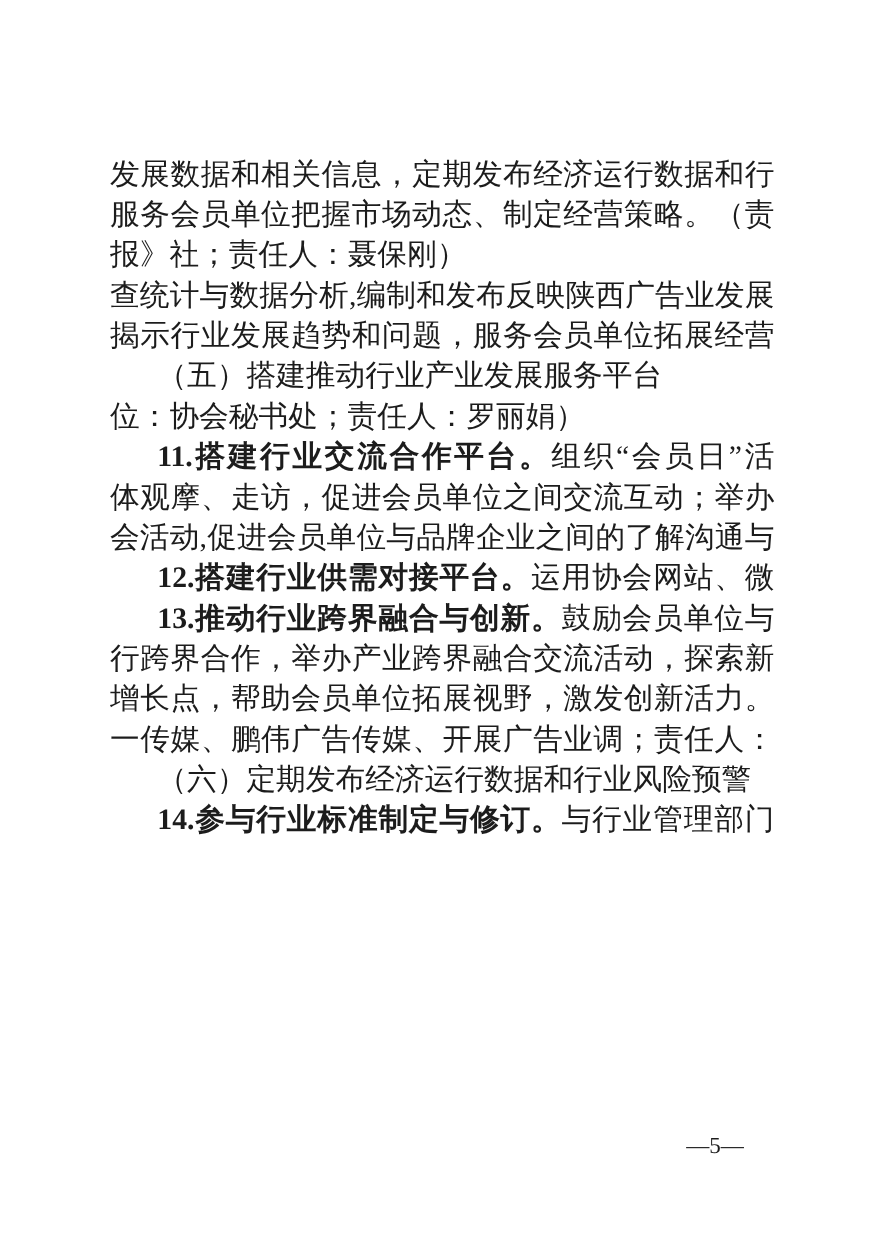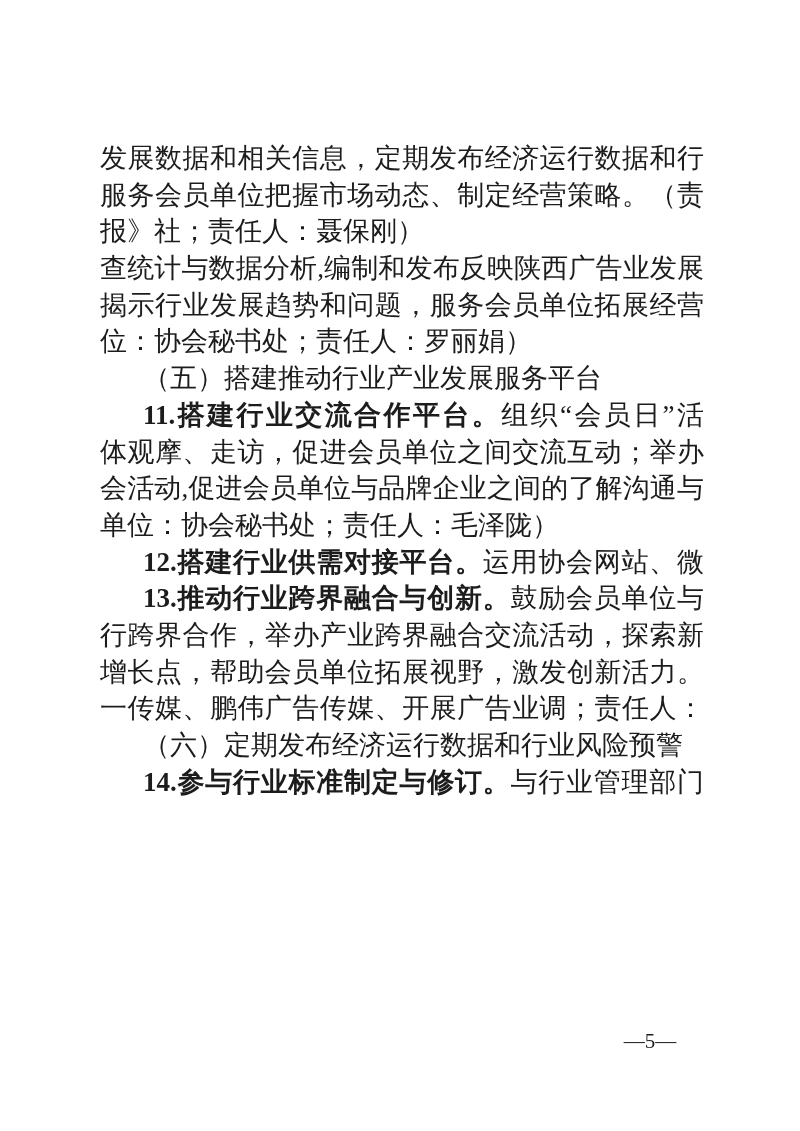--- a/index.html
+++ b/index.html
@@ -46,26 +46,25 @@
 </head>
 <body>
 
 <div class="page">
   <div class="content">
       <div class="line fill">发展数据和相关信息，定期发布经济运行数据和行业风险预警，</div>
       <div class="line fill">服务会员单位把握市场动态、制定经营策略。（责任单位：《华商</div>
       <div class="line">报》社；责任人：聂保刚）</div>
       <div class="line fill">查统计与数据分析,编制和发布反映陕西广告业发展情况的指数，</div>
       <div class="line fill">揭示行业发展趋势和问题，服务会员单位拓展经营渠道。（责任单</div>
+      <div class="line indent">（五）搭建推动行业产业发展服务平台</div>
       <div class="line">位：协会秘书处；责任人：罗丽娟）</div>
-      <div class="line indent">（五）搭建推动行业产业发展服务平台</div>
       <div class="line indent fill"><b>11.搭建行业交流合作平台。</b>组织“会员日”活动，通过集</div>
       <div class="line fill">体观摩、走访，促进会员单位之间交流互动；举办品牌传播交流</div>
       <div class="line fill">会活动,促进会员单位与品牌企业之间的了解沟通与合作。（责任</div>
-      <div class="line">单位：协会秘书处；责任人：毛泽陇）</div>
       <div class="line indent fill"><b>12.搭建行业供需对接平台。</b>运用协会网站、微信公众号、</div>
       <div class="line indent fill"><b>13.推动行业跨界融合与创新。</b>鼓励会员单位与其他行业进</div>
       <div class="line fill">行跨界合作，举办产业跨界融合交流活动，探索新的商业模式和</div>
       <div class="line fill">增长点，帮助会员单位拓展视野，激发创新活力。（责任单位：绿</div>
       <div class="line fill">一传媒、鹏伟广告传媒、开展广告业调；责任人：彭亚惠、徐</div>
       <div class="line indent">（六）定期发布经济运行数据和行业风险预警</div>
       <div class="line indent fill"><b>14.参与行业标准制定与修订。</b>与行业管理部门保持密切沟</div>
     </div>
   <div class="page-number">—5—</div>
 </div>

